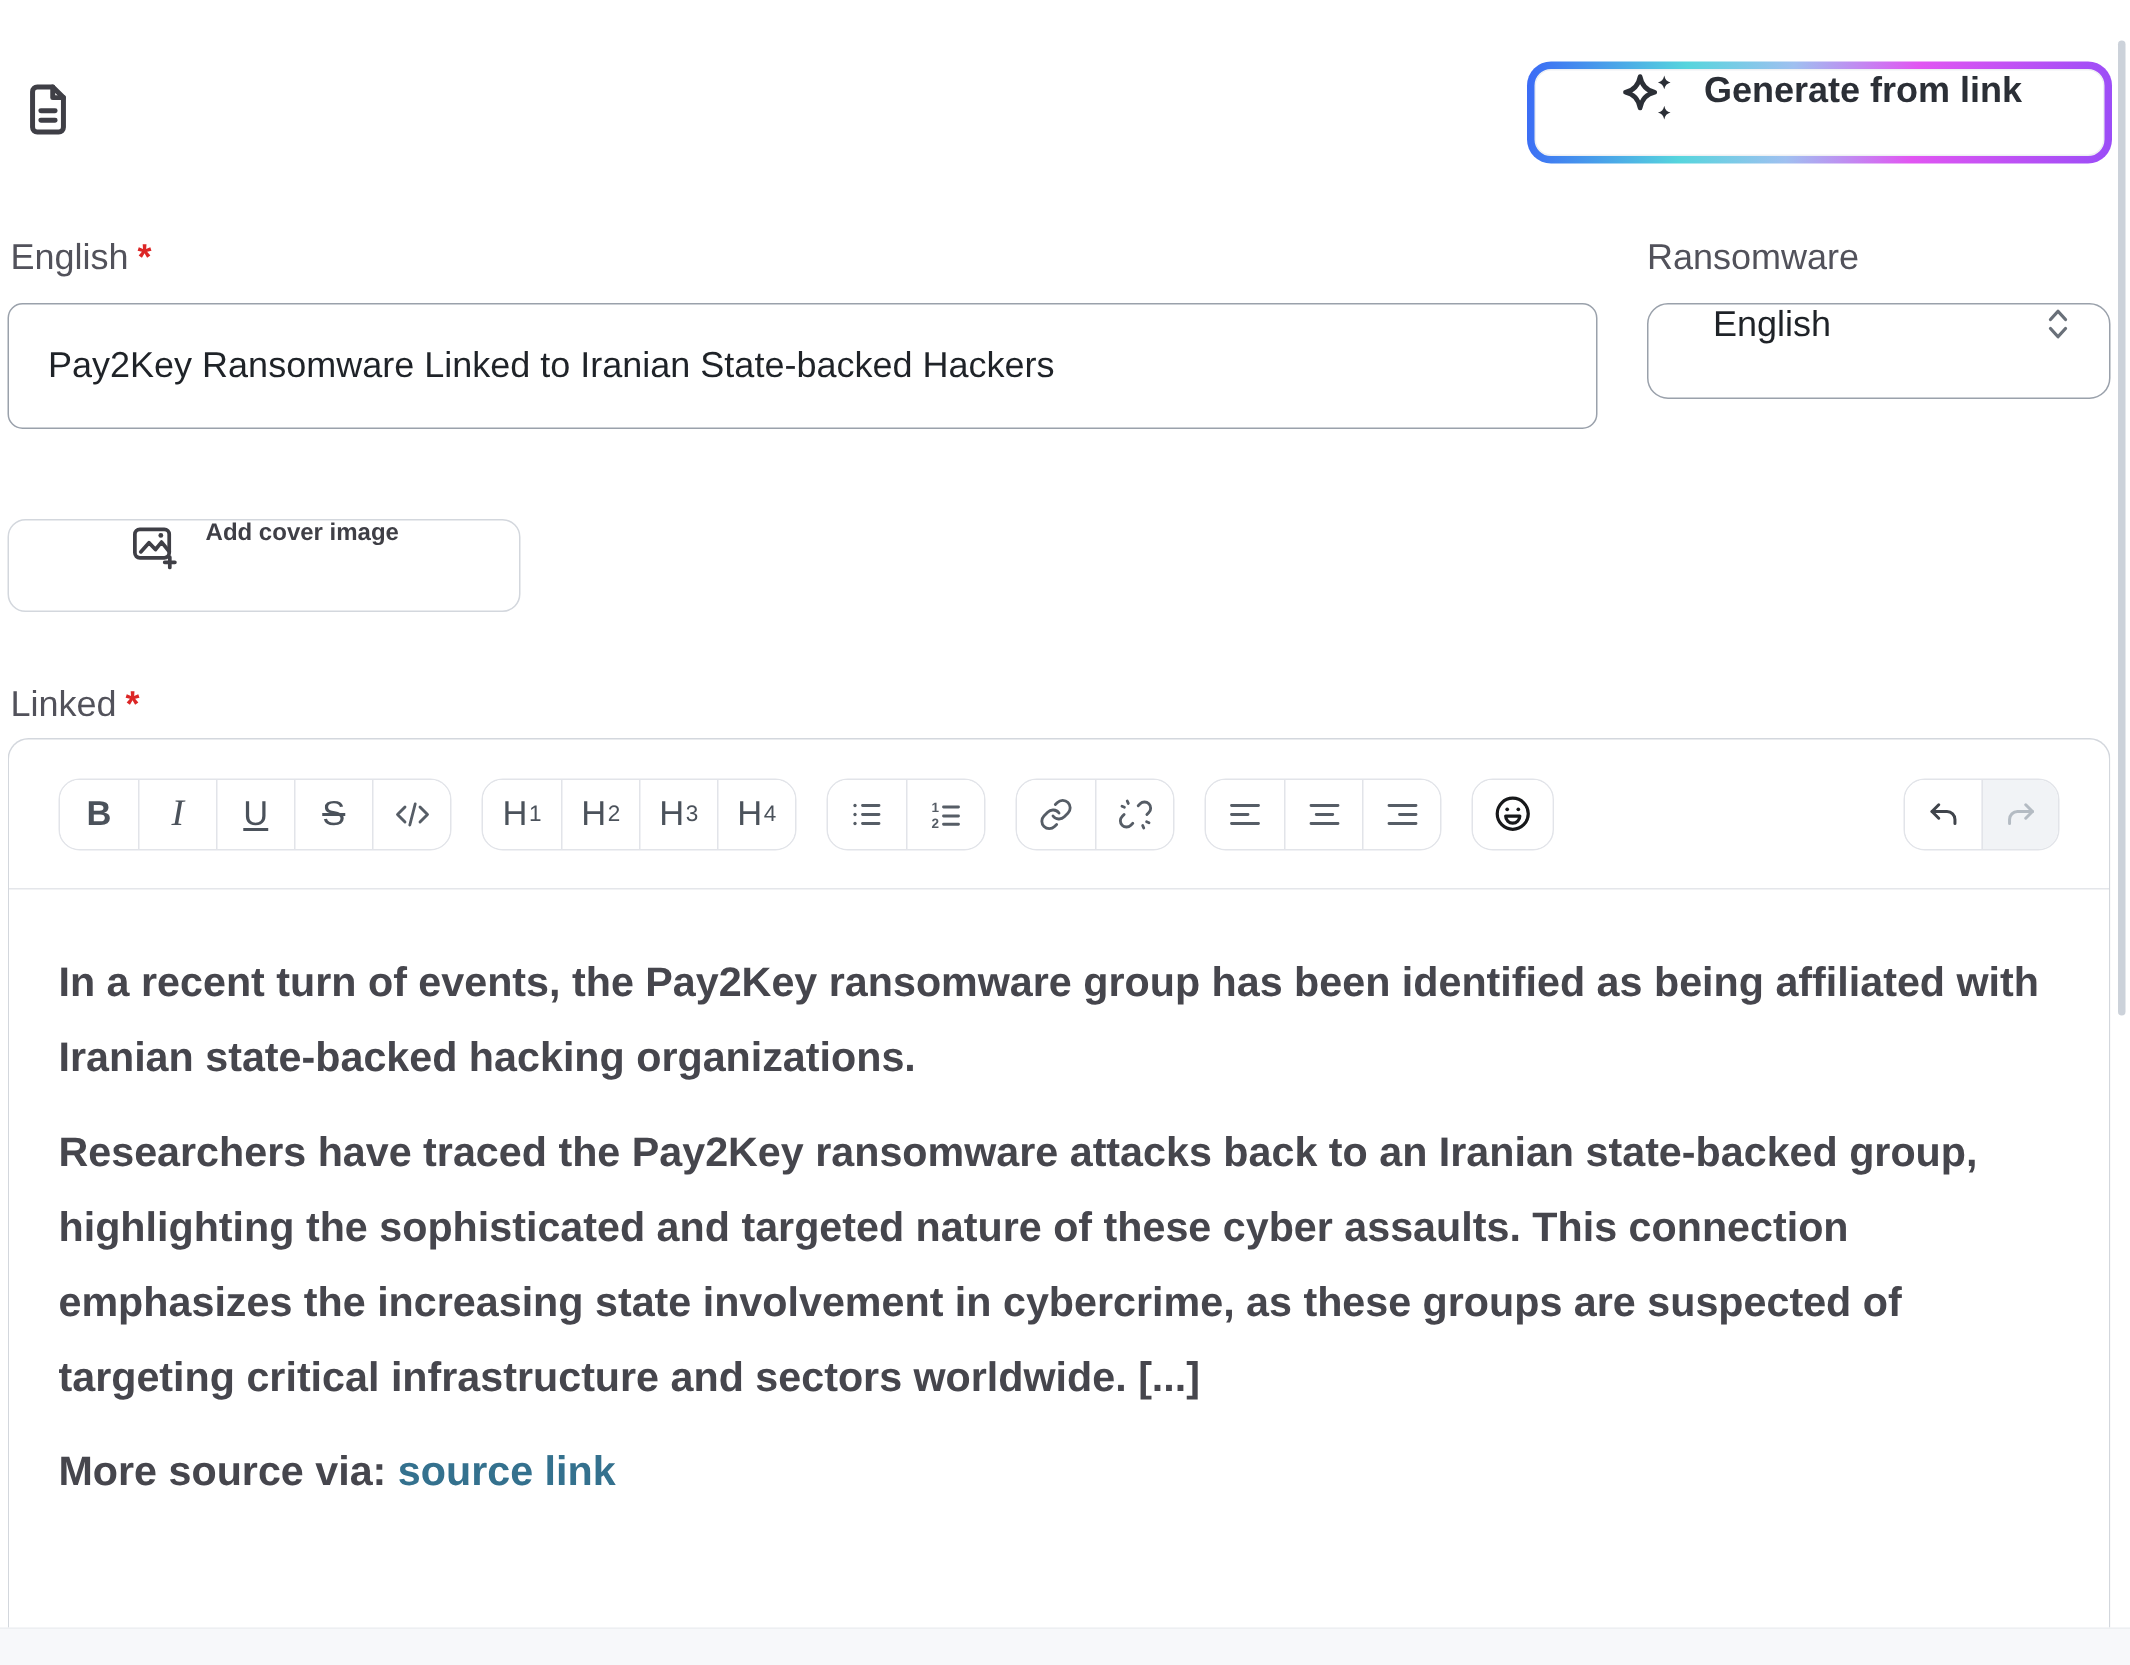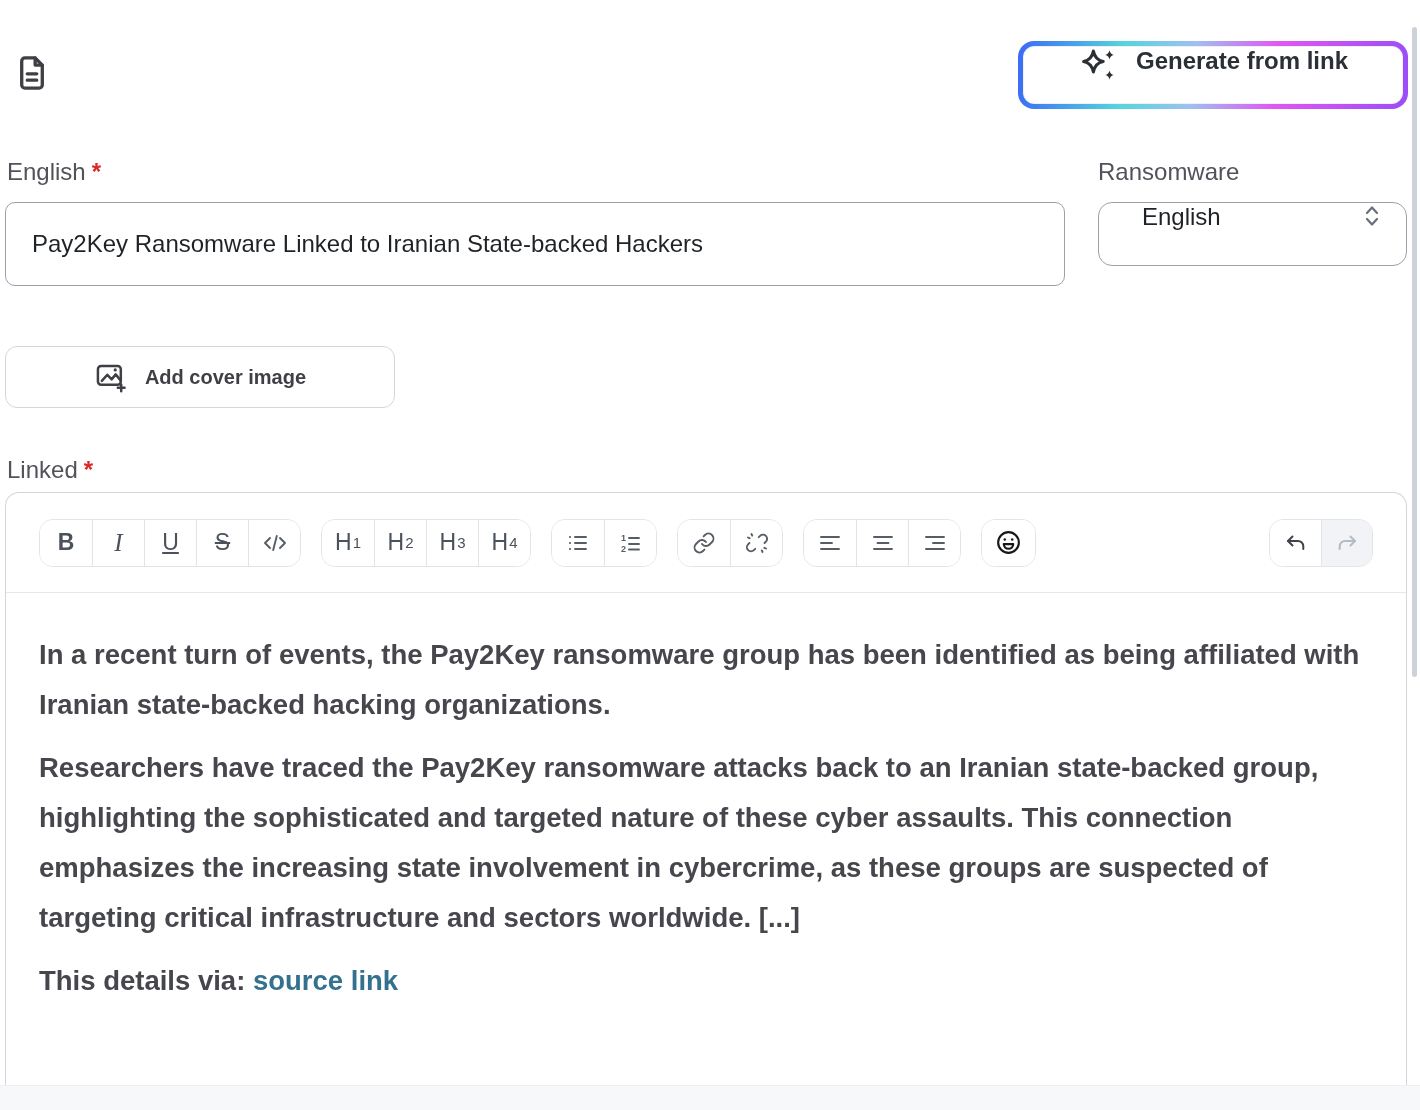--- a/index.html
+++ b/index.html
@@ -49,24 +49,24 @@
   .lang-select {
     position: absolute; left: 1098px; top: 202px; width: 309px; height: 64px;
     border: 1.5px solid #9aa1ab; border-radius: 14px; background: #fff;
     display: flex; align-items: flex-start; cursor: pointer; padding-left: 15px;
   }
   .lang-select .value { font-size: 24px; color: #1f2328; padding-left: 28px; flex: 1; }
   .lang-select .chev { margin-right: 22px; color: #697079; }
 
   
   .cover-btn {
-    position: absolute; left: 5px; top: 346px; width: 390px; height: 62px;
+    position: absolute; left: 5px; top: 346px; width: 342px; height: 62px;
     border: 1.5px solid #d3d7dd; border-radius: 12px; background: #fff;
-    display: flex; align-items: center; justify-content: center; gap: 17px;
-    font-size: 20px; font-weight: 700; color: #3f3f46; cursor: pointer;
+    display: flex; justify-content: center; gap: 17px;
+    font-size: 16px; font-weight: 700; color: #3f3f46; cursor: pointer;
   }
   .cover-btn .icn { color: #3f3f46; }
 
   
   .editor {
     position: absolute; left: 5px; top: 492px; width: 1402px; height: 594px;
     border: 1.5px solid #d3d7dd; border-bottom: none;
     border-radius: 14px 14px 0 0; background: #fff;
   }
   .toolbar {
@@ -310,20 +310,20 @@
               <path d="M20 8 H10 a5.3 5.3 0 0 0 -5.3 5.3 V16"></path>
             </svg>
           </span>
         </button>
       </div>
     </div>
 
     <div class="editor-body">
       <p>In a recent turn of events, the Pay2Key ransomware group has been identified as being affiliated with Iranian state-backed hacking organizations.</p>
       <p>Researchers have traced the Pay2Key ransomware attacks back to an Iranian state-backed group, highlighting the sophisticated and targeted nature of these cyber assaults. This connection emphasizes the increasing state involvement in cybercrime, as these groups are suspected of targeting critical infrastructure and sectors worldwide. [...]</p>
-      <p><span>This details via: </span><a class="src-link">source link</a></p>
+      <p><span>More source via: </span><a class="src-link">source link</a></p>
     </div>
   </div>
 
   <div class="scroll-thumb"></div>
 
   <div class="footer"></div>
 </div>
 
 </body></html>

